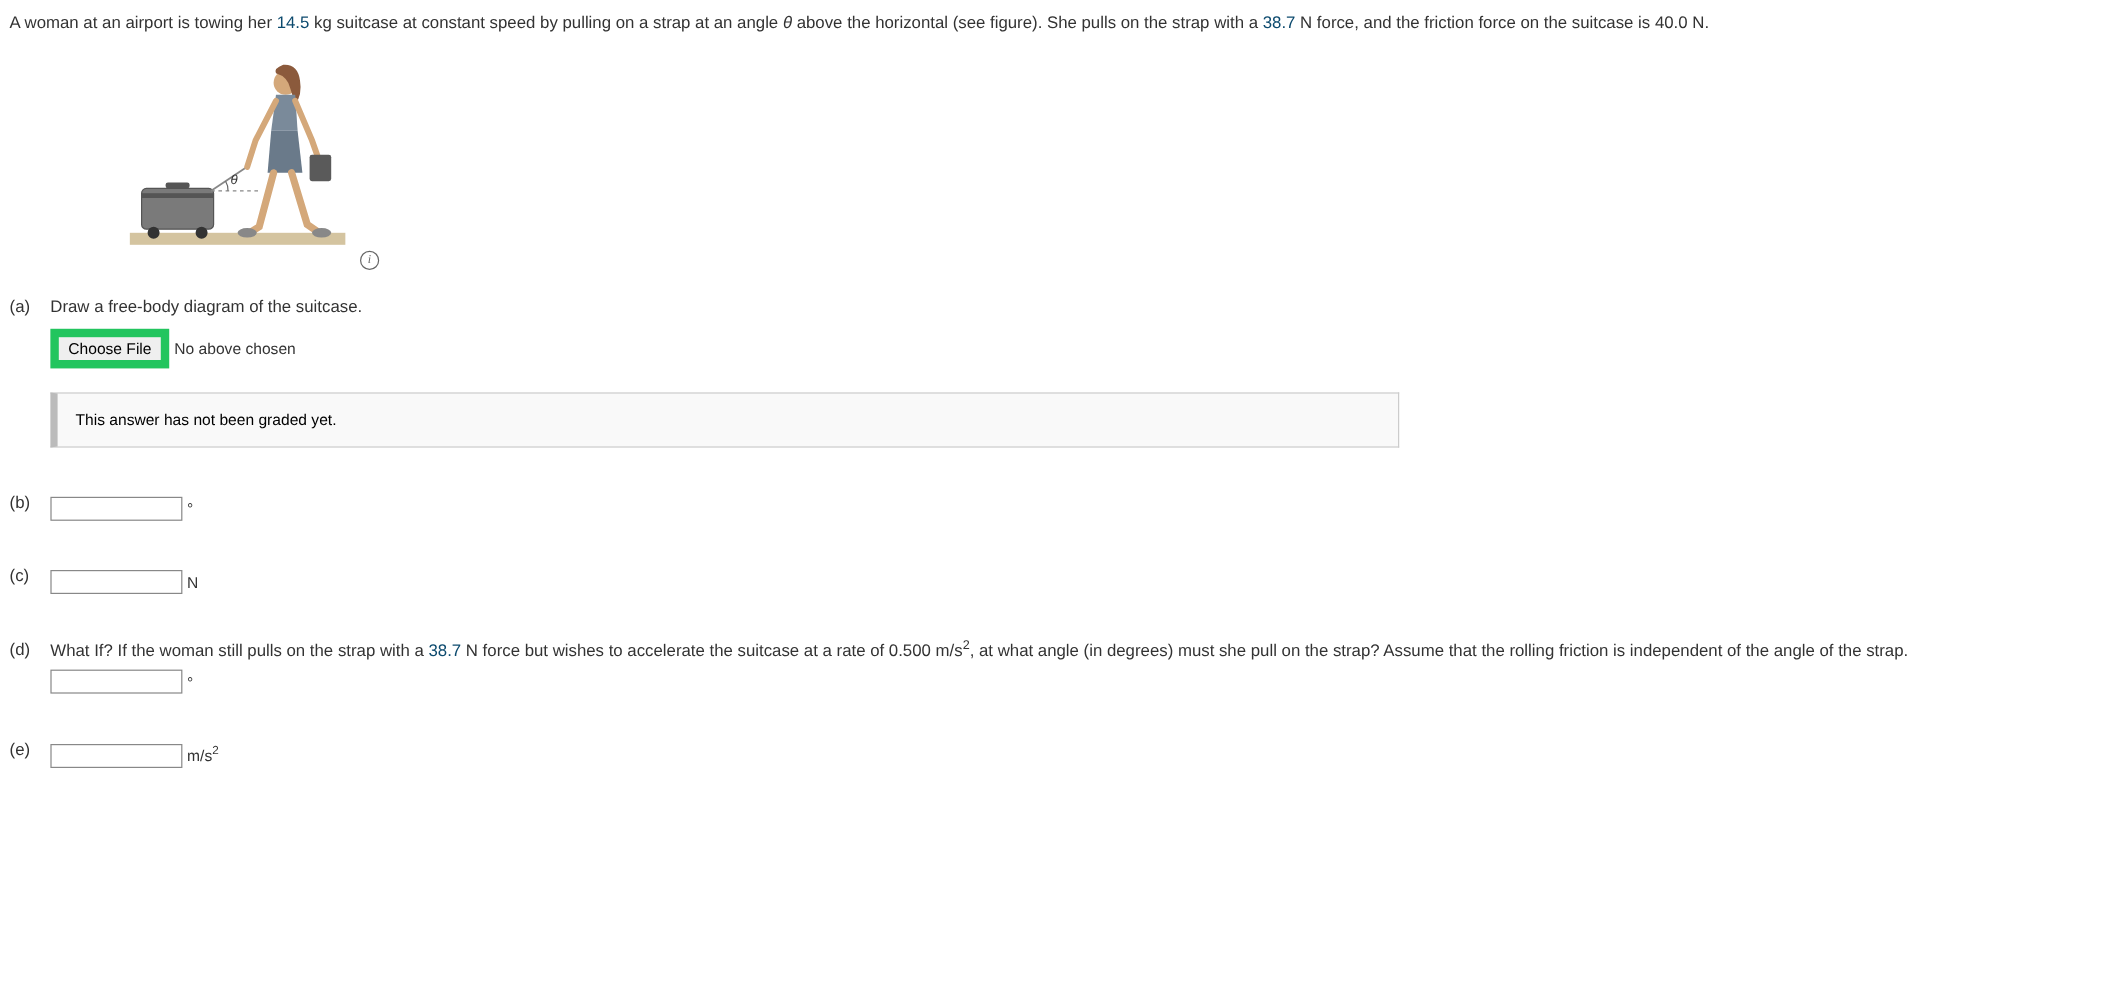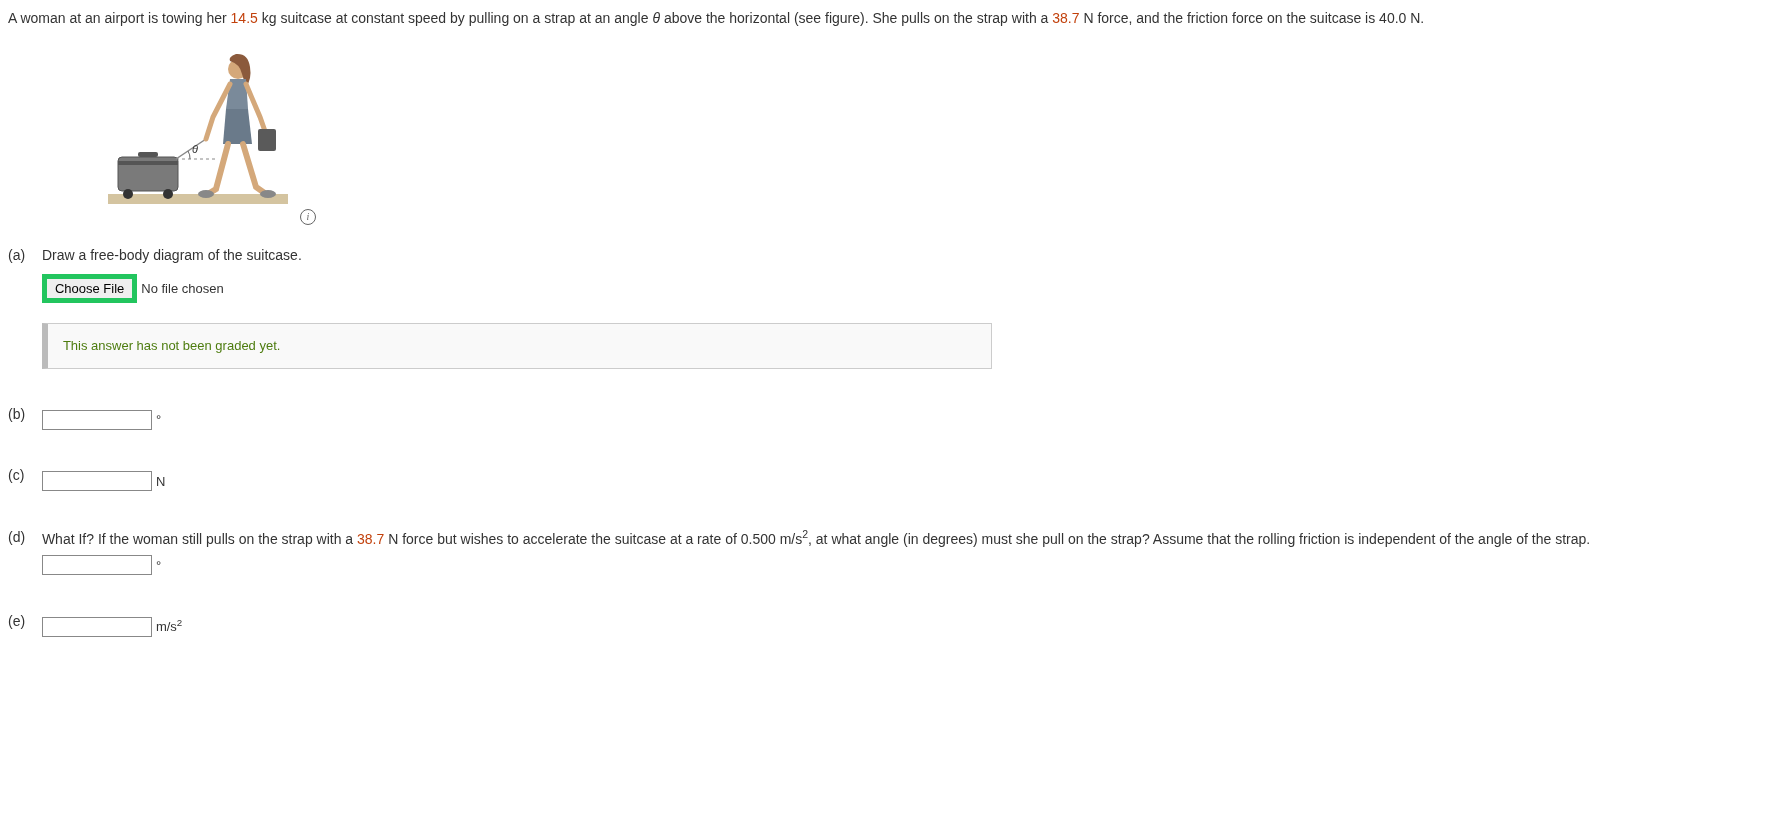--- a/index.html
+++ b/index.html
@@ -11,21 +11,21 @@
       font-family: Arial, Helvetica, sans-serif;
       font-size: 14px;
       color: #333;
       padding: 8px;
       line-height: 1.5;
     }
     .problem-intro {
       margin-bottom: 10px;
     }
     .red-value {
-      color: #c2410c;
+      color: #0c4a6e;
     }
     .theta {
       font-style: italic;
     }
     .figure-container {
       margin-left: 100px;
       margin-top: 10px;
       margin-bottom: 20px;
       position: relative;
     }
@@ -59,38 +59,38 @@
     .part-content {
       display: inline-block;
       width: calc(100% - 40px);
       vertical-align: top;
     }
     .file-upload {
       margin-top: 8px;
     }
     .file-upload button {
       background: #efefef;
-      border: 5px solid #22c55e;
+      border: 7px solid #22c55e;
       padding: 2px 8px;
       font-size: 13px;
       font-family: Arial, sans-serif;
       cursor: pointer;
     }
     .file-upload-text {
       margin-left: 4px;
       font-size: 13px;
     }
     .ungraded-box {
       margin-top: 20px;
       border: 1px solid #ccc;
       border-left: 6px solid #bbb;
       background: #f9f9f9;
       padding: 12px 15px;
-      width: 950px;
-      color: #4d7c0f;
+      width: 1124px;
+      color: #000000;
       font-size: 13px;
     }
     .answer-input {
       width: 110px;
       height: 20px;
       border: 1px solid #888;
       padding: 1px 3px;
       margin-top: 6px;
       font-size: 13px;
     }
@@ -152,21 +152,21 @@
     <ellipse cx="160" cy="155" rx="8" ry="4" fill="#888"></ellipse>
   </svg>
   <span class="info-icon">i</span>
 </div>
 
 <div class="part">
   <span class="part-label">(a)</span>
   <div class="part-content">
     <div>Draw a free-body diagram of the suitcase.</div>
     <div class="file-upload">
-      <button>Choose File</button><span class="file-upload-text">No file chosen</span>
+      <button>Choose File</button><span class="file-upload-text">No above chosen</span>
     </div>
     <div class="ungraded-box">This answer has not been graded yet.</div>
   </div>
 </div>
 
 <div class="part">
   <span class="part-label">(b)</span>
   <div class="part-content">
     <input type="text" class="answer-input" style=""><span class="unit">°</span>
   </div>

